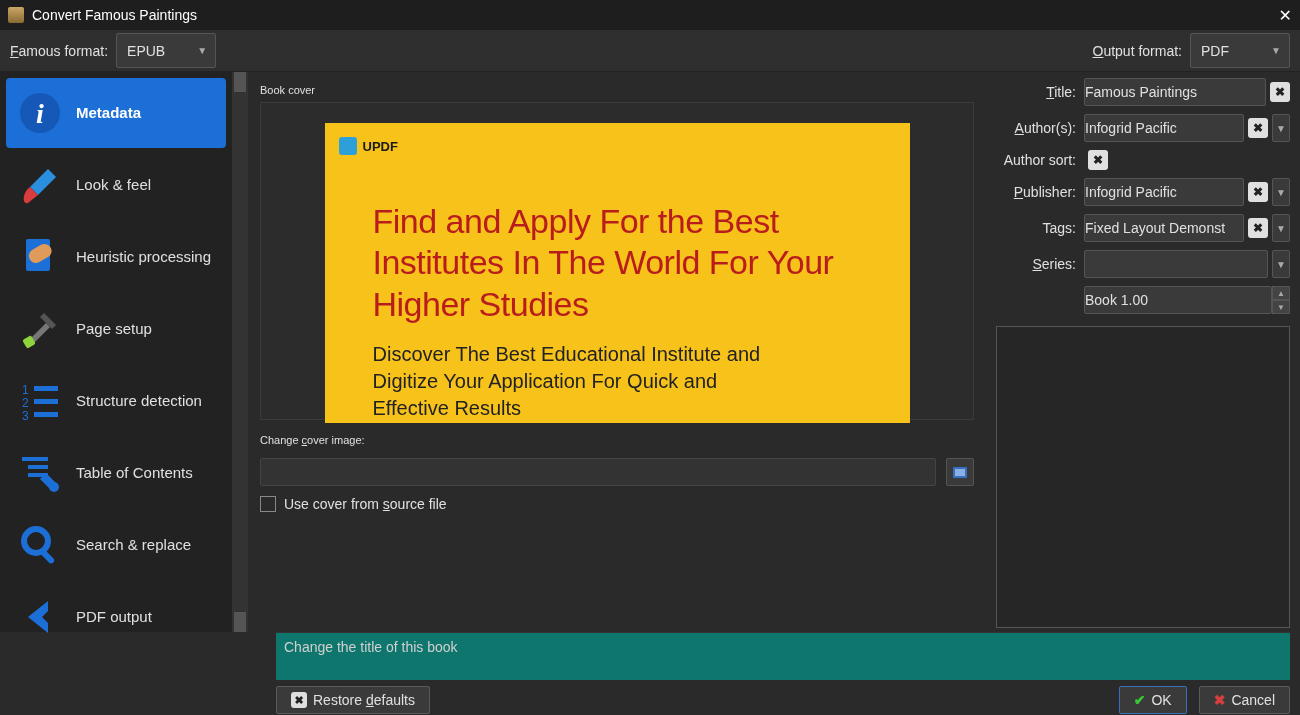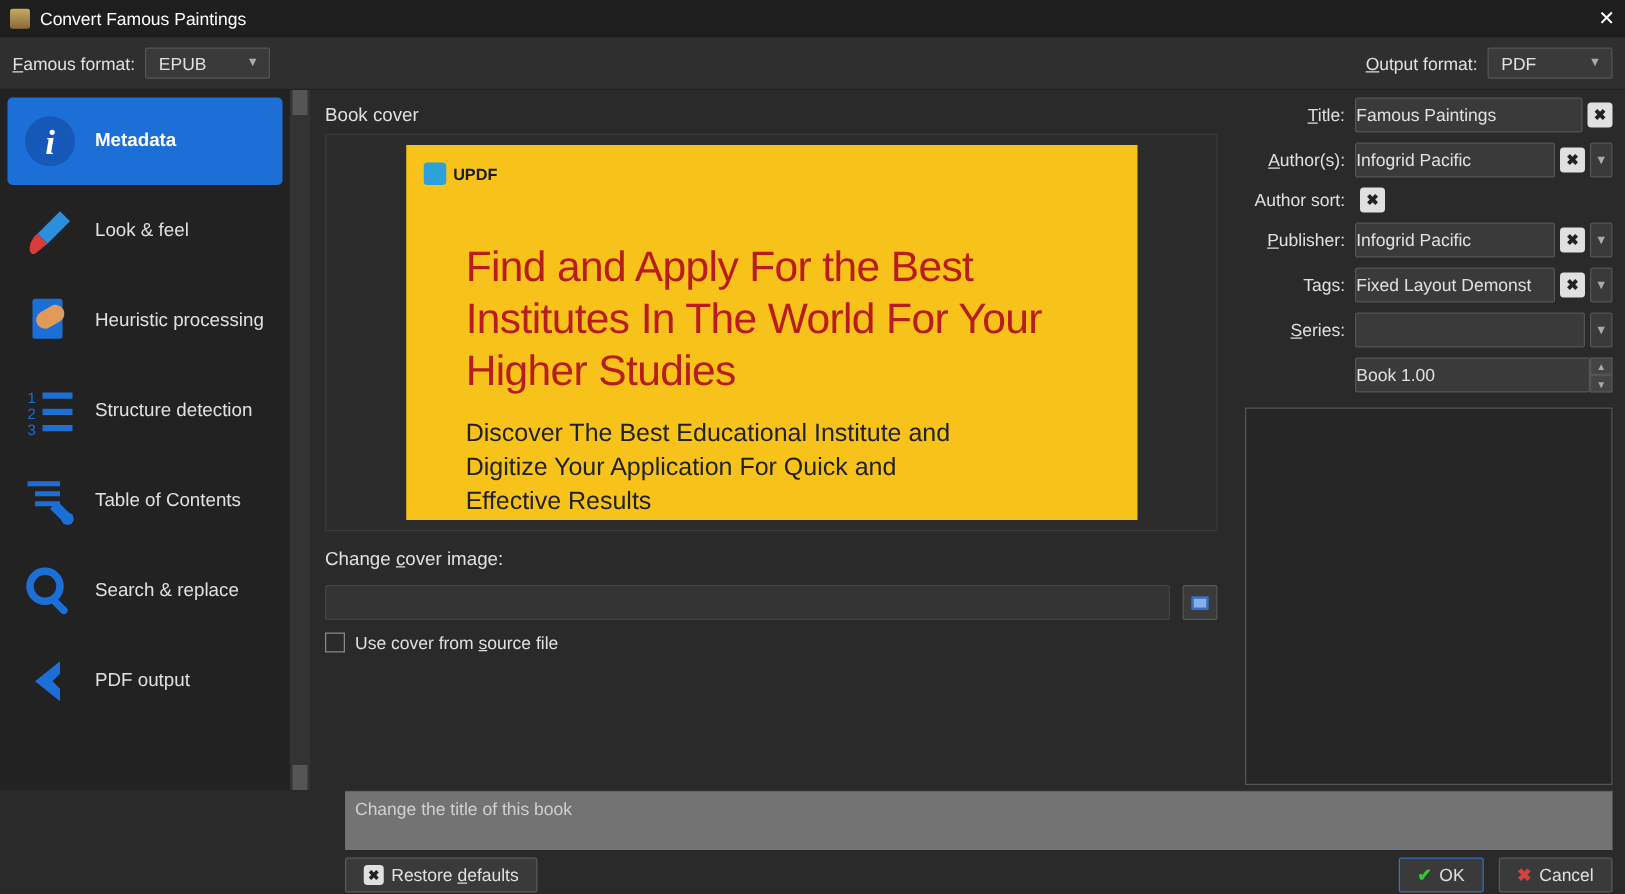--- a/index.html
+++ b/index.html
@@ -19,21 +19,21 @@
   .close-x { font-size: 16px; cursor: pointer; color:#fff; }
 
   .formatbar {
     height: 42px; background: #2f2f2f; display: flex; align-items: center;
     padding: 0 10px; justify-content: space-between; border-bottom: 1px solid #222;
   }
   .fmt-group { display: flex; align-items: center; gap: 8px; }
   .label { font-size: 14px; color: #e0e0e0; }
   .underline-first::first-letter { text-decoration: underline; }
   .select {
-    background: #3a3a3a; border: 1px solid #555; height: 25px;
+    background: #3a3a3a; border: 1px solid #555; height: 35px;
     display: flex; align-items: center; padding: 0 8px 0 10px;
     min-width: 100px; justify-content: space-between; cursor: pointer;
     border-radius: 2px;
   }
   .select .caret { font-size: 10px; color: #aaa; }
 
   .main {
     display: flex; height: 560px; background: #2a2a2a;
   }
   .sidebar-wrap { display: flex; }
@@ -49,24 +49,24 @@
     border-radius: 4px; cursor: pointer; min-height: 70px;
   }
   .sidebar-item.selected { background: #1d6fd8; color: #fff; font-weight: bold; }
   .sidebar-item .icn { width: 48px; height: 48px; flex: 0 0 48px; display:flex; align-items:center; justify-content:center; }
   .sidebar-item .txt { font-size: 15px; line-height: 1.15; }
 
   .center {
     flex: 1; padding: 8px 16px 4px 12px; display: flex; flex-direction: column;
     min-width: 0;
   }
-  .section-label { font-size: 15px; margin: 4px 0 6px 0; }
+  .section-label { font-size: 11px; margin: 4px 0 6px 0; }
   .cover-box {
     background: #2c2c2c; border: 1px solid #3a3a3a; padding: 20px; height: 318px;
-    display: flex; justify-content: center; align-items: center;
+    display: flex; justify-content: center; align-items: flex-start;
   }
   .cover-img {
     width: 585px; height: 300px; background: #f7c21a; position: relative;
     padding: 18px 48px 0 48px;
   }
   .updf { position: absolute; top: 14px; left: 14px; display: flex; align-items:center; gap:6px; font-weight:700; color: #1a1a1a; font-size:13px;}
   .updf-ico { width: 18px; height: 18px; background: #2da0da; border-radius:3px; }
   .cover-head {
     margin-top: 60px; font-weight: 400; font-size: 34px; color: #b91c1c; line-height: 1.22;
     letter-spacing:-0.5px;
@@ -100,21 +100,21 @@
   .spinner { width:18px; display:flex; flex-direction:column; }
   .spinner div { flex:1; background:#444; border:1px solid #555; font-size:8px; display:flex; align-items:center; justify-content:center; color:#aaa;}
   .desc-box { flex:1; border:1px solid #555; background:#262626; margin-left: 0px; margin-top:4px; min-height:170px;}
   .tab-row { display:flex; gap:6px; margin-top:6px; }
   .tab { background:#3a3a3a; border:1px solid #555; padding:4px 10px; cursor:pointer; font-style:italic; border-radius:2px;}
   .tab .u { text-decoration: underline; font-style:normal;}
 
   .bottom {
     height: 82px; padding: 0 10px 0 276px; display:flex; flex-direction:column;
   }
-  .hint-box { background:#737373; height:48px; padding:6px 8px; color:#d0d0d0; border-top:1px solid #333;}
+  .hint-box { background:#0f766e; height:48px; padding:6px 8px; color:#d0d0d0; border-top:1px solid #333;}
   .btn-row { display:flex; justify-content:space-between; align-items:center; margin-top:6px;}
   .btn {
     background:#3a3a3a; border:1px solid #5a5a5a; padding:4px 14px;
     display:flex; align-items:center; gap:6px; cursor:pointer; border-radius:2px; height:28px;
   }
   .btn.ok { border:1px solid #3a6fbf; }
   .btn-right { display:flex; gap:12px; }
   .green-check { color:#37c837; font-weight:bold; }
   .red-x { color:#d84040; font-weight:bold; }
   .xicon { width:16px; height:16px; background:#e0e0e0; color:#222; border-radius:3px;
@@ -174,20 +174,30 @@
           <svg width="44" height="44" viewBox="0 0 44 44">
               <rect x="8" y="4" width="24" height="32" rx="2" fill="#1d6fd8"></rect>
               <rect x="12" y="12" width="24" height="14" rx="7" transform="rotate(-30 22 22)" fill="#e09a5a"></rect>
             </svg>
         </div>
         <div class="txt">Heuristic processing</div>
       </div>
       <div class="sidebar-item">
         <div class="icn">
           <svg width="44" height="44" viewBox="0 0 44 44">
+              <path d="M10 34 L28 16 L32 20 L14 38 Z" fill="#777"></path>
+              <rect x="6" y="30" width="10" height="10" rx="2" fill="#8fd43a" transform="rotate(-30 11 35)"></rect>
+              <path d="M26 6 L38 18 L34 22 L22 10 Z" fill="#555"></path>
+            </svg>
+        </div>
+        <div class="txt">Page setup</div>
+      </div>
+      <div class="sidebar-item">
+        <div class="icn">
+          <svg width="44" height="44" viewBox="0 0 44 44">
               <text x="4" y="15" font-size="12" fill="#1d6fd8">1</text>
               <rect x="16" y="7" width="24" height="5" fill="#1d6fd8"></rect>
               <text x="4" y="28" font-size="12" fill="#1d6fd8">2</text>
               <rect x="16" y="20" width="24" height="5" fill="#1d6fd8"></rect>
               <text x="4" y="41" font-size="12" fill="#1d6fd8">3</text>
               <rect x="16" y="33" width="24" height="5" fill="#1d6fd8"></rect>
             </svg>
         </div>
         <div class="txt">Structure detection</div>
       </div>

